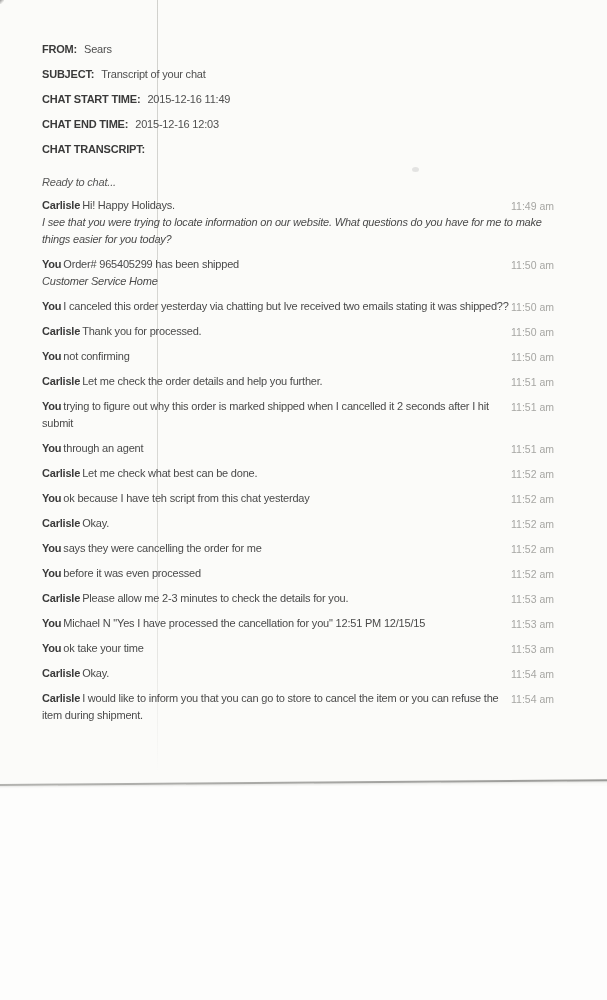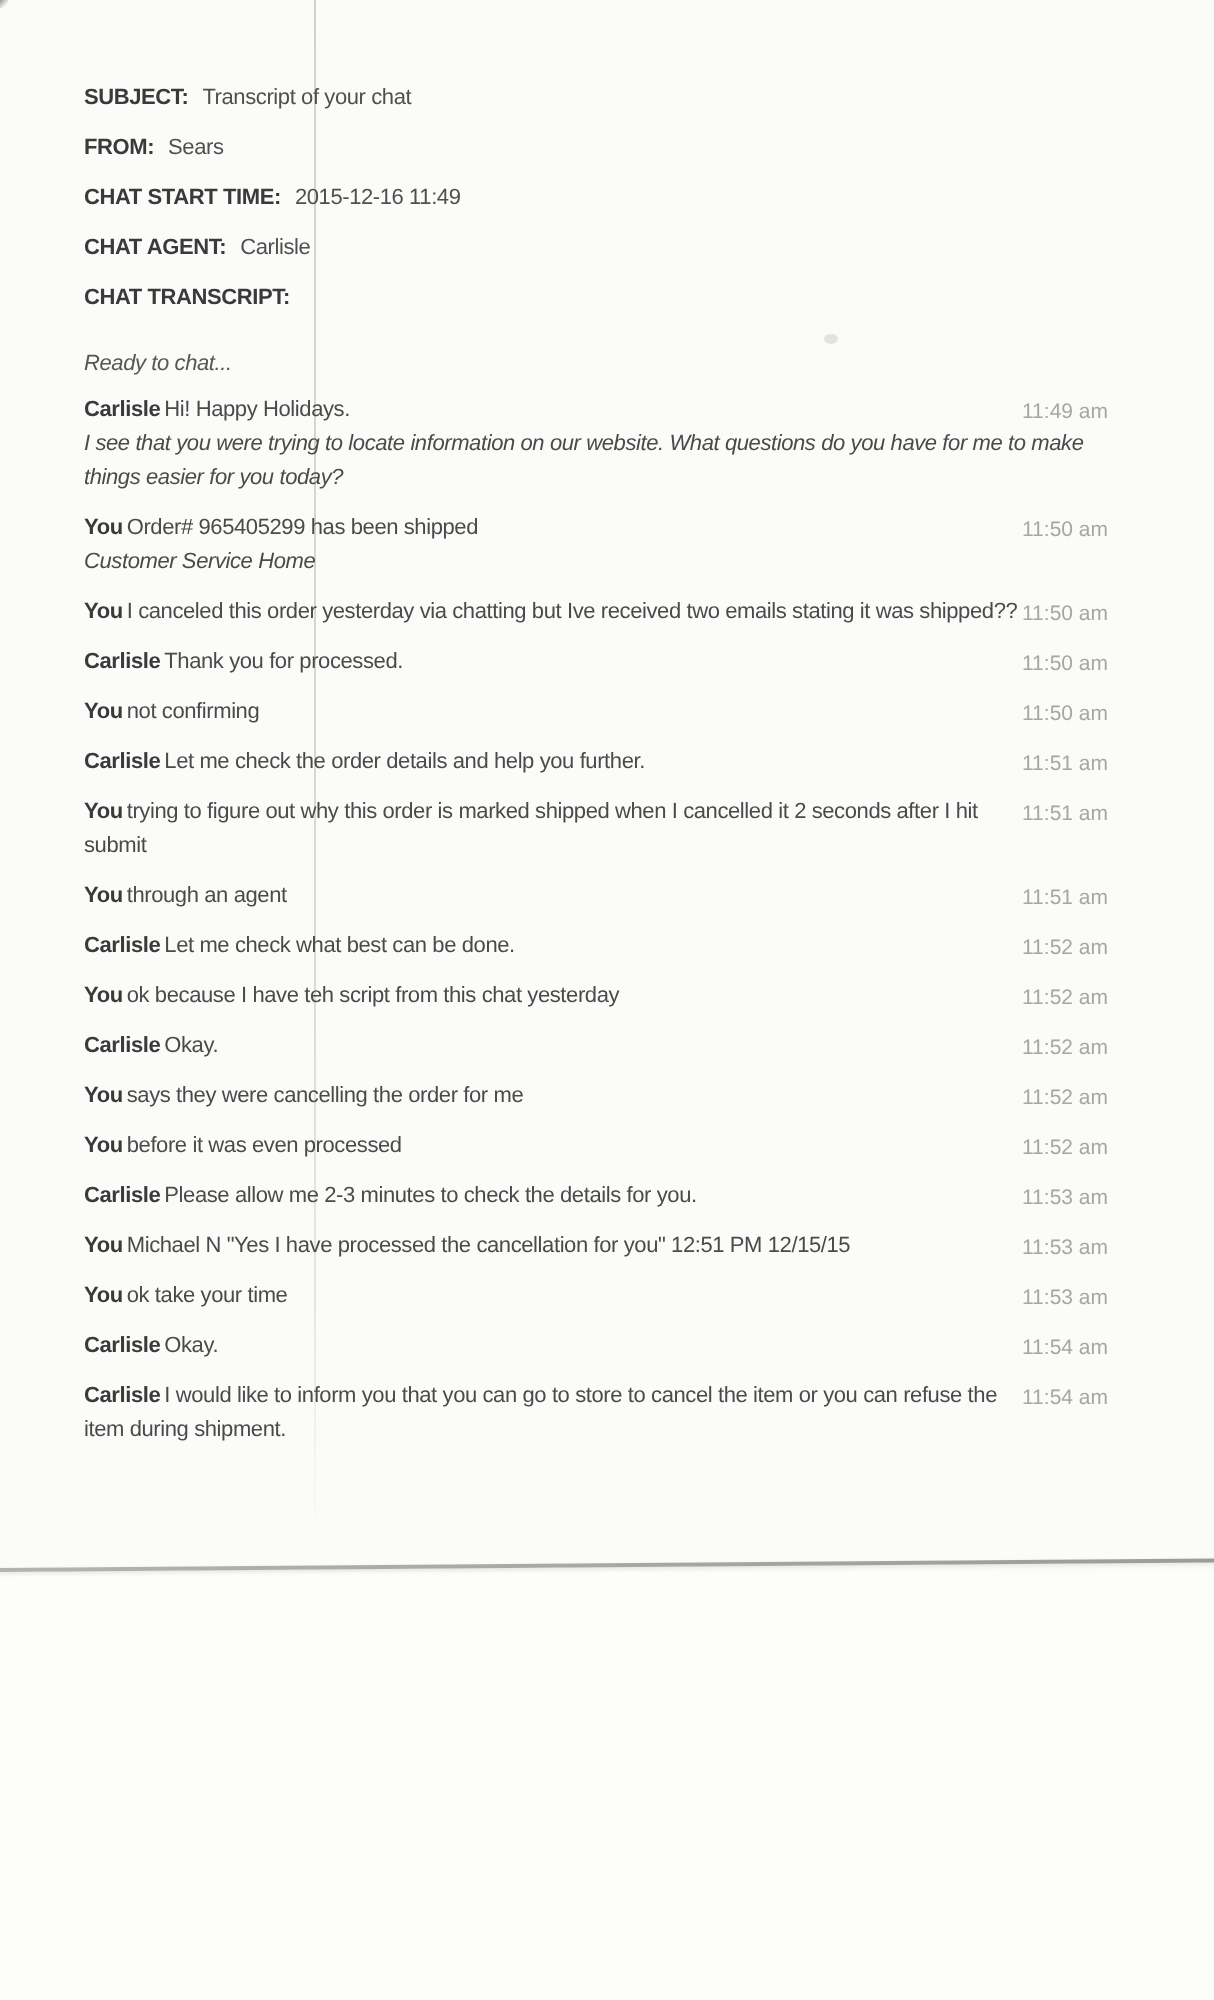--- a/index.html
+++ b/index.html
@@ -86,35 +86,35 @@
 
 <div class="scan">
   <div class="paper">
     <div class="corner-speck"></div>
     <div class="crease"></div>
     <div class="smudge"></div>
 
     <div class="content">
       <div>
   <div class="hrow">
+    <span class="hlabel">FROM:</span><span class="hval">Sears</span>
+  </div>
+
+  <div class="hrow">
     <span class="hlabel">SUBJECT:</span><span class="hval">Transcript of your chat</span>
   </div>
 
   <div class="hrow">
-    <span class="hlabel">FROM:</span><span class="hval">Sears</span>
-  </div>
-
-  <div class="hrow">
     <span class="hlabel">CHAT START TIME:</span><span class="hval">2015-12-16 11:49</span>
   </div>
 
-
-  <div class="hrow">
-    <span class="hlabel">CHAT AGENT:</span><span class="hval">Carlisle</span>
-  </div>
+  <div class="hrow">
+    <span class="hlabel">CHAT END TIME:</span><span class="hval">2015-12-16 12:03</span>
+  </div>
+
 
   <div class="hrow">
     <span class="hlabel">CHAT TRANSCRIPT:</span>
   </div>
 </div>
       <div class="ready">Ready to chat...</div>
       <div>
   <div class="msg">
     <div class="mline"><span class="speaker">Carlisle</span><span class="mtext">Hi! Happy Holidays.</span></div>
     <div class="mextra">I see that you were trying to locate information on our website. What questions do you have for me to make things easier for you today?</div>

